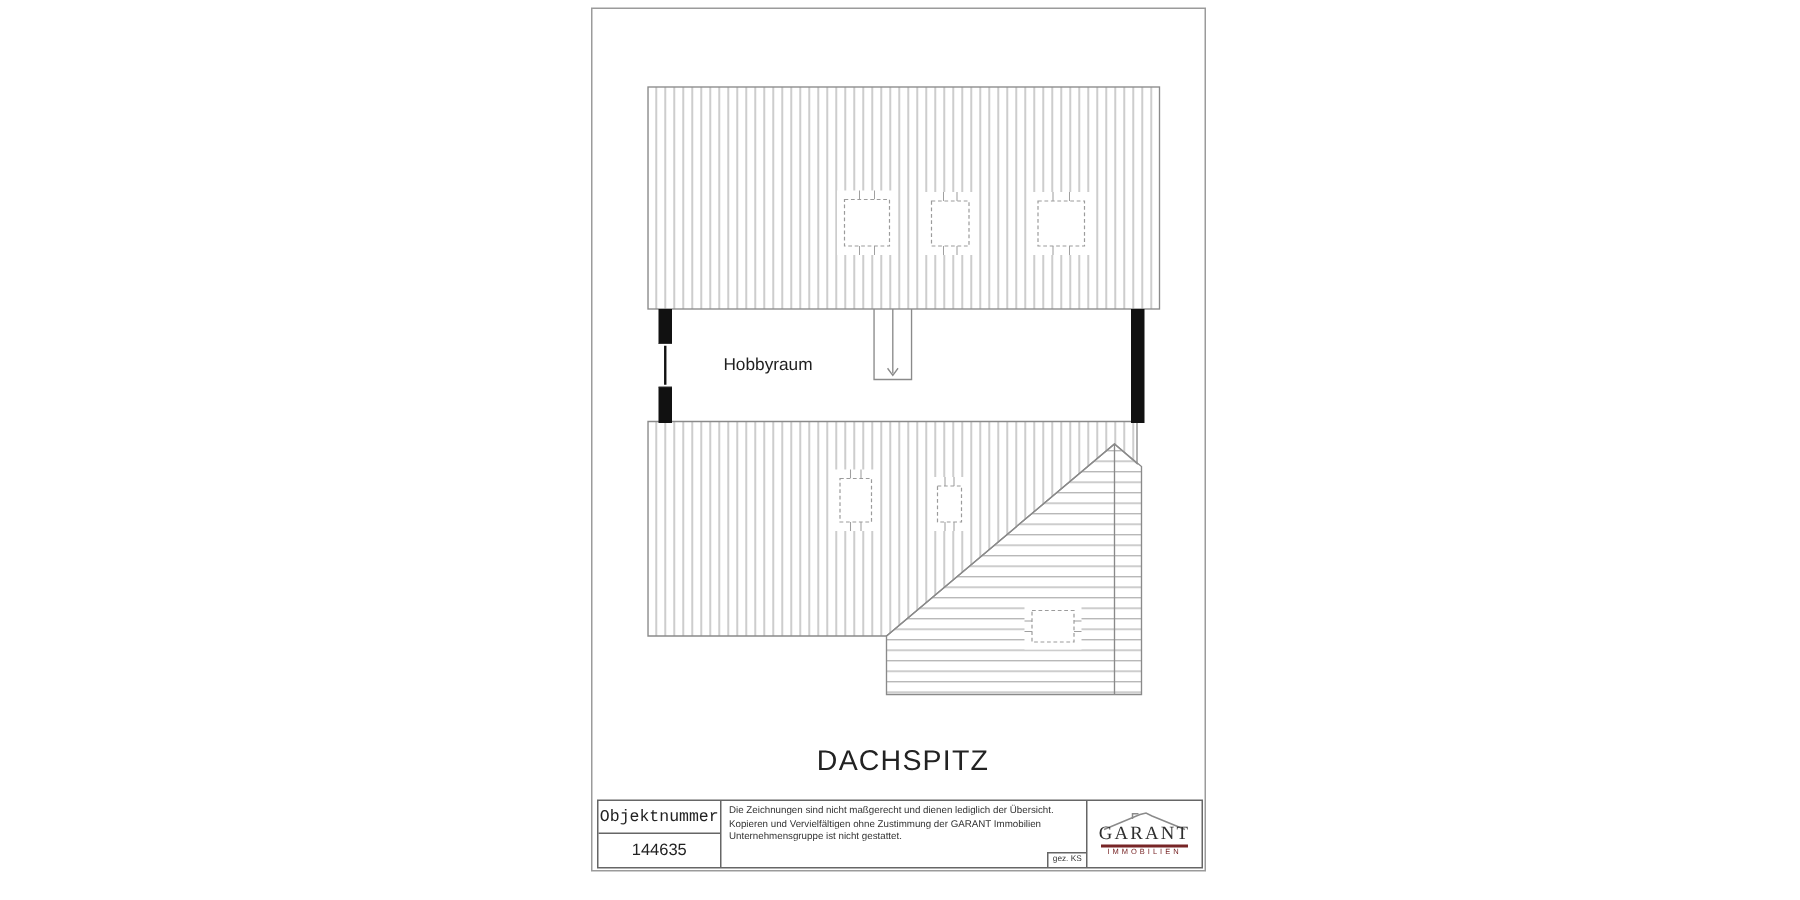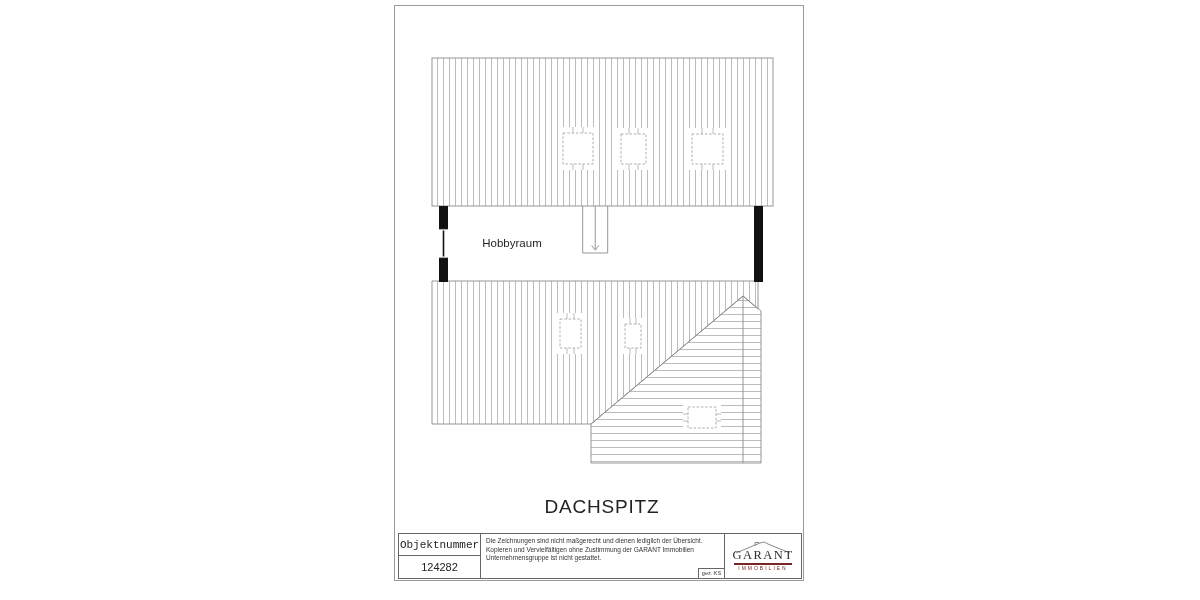--- a/index.html
+++ b/index.html
@@ -131,21 +131,21 @@
     </g>
 
     <text x="117" y="240.5" text-anchor="middle" font-size="11.5" fill="#1f1f1f" font-family="Liberation Sans, sans-serif">Hobbyraum</text>
     <text x="207" y="507" text-anchor="middle" font-size="19" letter-spacing="0.8" fill="#222222" font-family="Liberation Sans, sans-serif">DACHSPITZ</text>
   </svg>
 
   <div class="titleblock">
 
     <div class="tb-cell-objnum">
       <div class="tb-objnum-label">Objektnummer</div>
-      <div class="tb-objnum-value">124282</div>
+      <div class="tb-objnum-value">144635</div>
     </div>
 
     <div class="tb-cell-disclaimer">
       <div>Die Zeichnungen sind nicht maßgerecht und dienen lediglich der Übersicht.</div>
       <div>Kopieren und Vervielfältigen ohne Zustimmung der GARANT Immobilien</div>
       <div>Unternehmensgruppe ist nicht gestattet.</div>
       <div class="tb-sign-box">
         <span>gez. KS</span>
       </div>
     </div>

